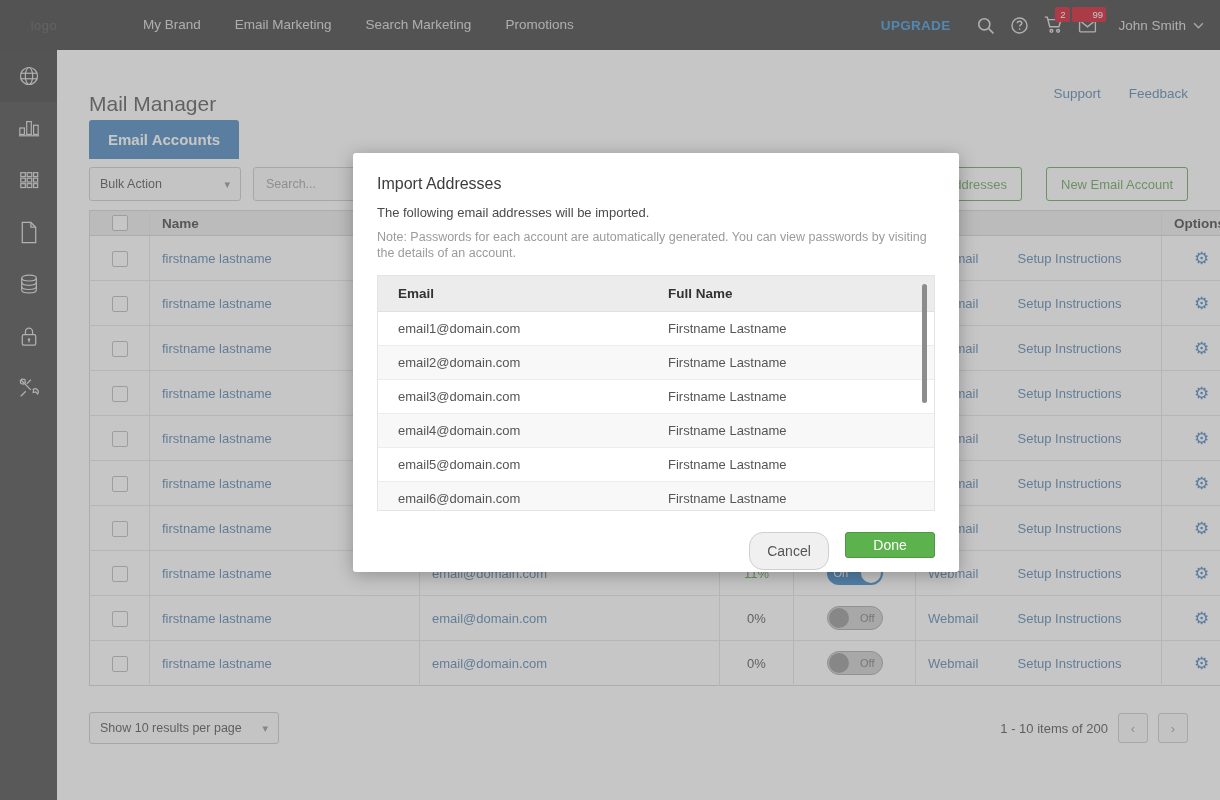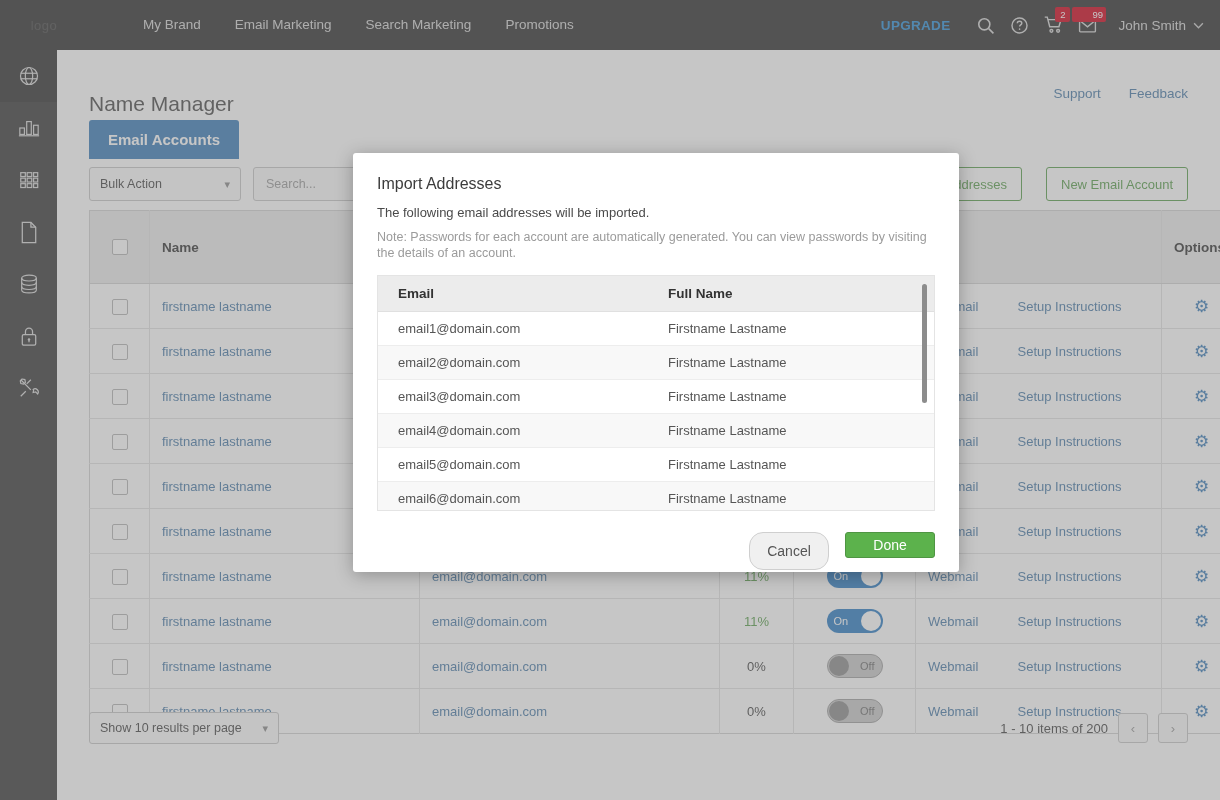--- a/index.html
+++ b/index.html
@@ -118,21 +118,21 @@
   #btn-new { right: 0; }
 
   
   .tbl {
     position: absolute; left: 32px; right: 32px; top: 160px;
     border: 1px solid #d2d2d2; border-collapse: collapse; width: 1099px;
     background: #fff; table-layout: fixed;
   }
   .tbl th {
     background: #ececec; font-size: 13.5px; color: #333; text-align: left;
-    padding: 28px 12px; font-weight: bold; border-bottom: 1px solid #d2d2d2;
+    padding: 4px 12px; font-weight: bold; border-bottom: 1px solid #d2d2d2;
   }
   .tbl td {
     padding: 0 12px; height: 45px; font-size: 13px; border-bottom: 1px solid #e2e2e2;
     color: #444; vertical-align: middle;
   }
   .tbl tr:last-child td { border-bottom: none; }
   .c-chk { width: 60px; text-align: center; }
   .c-name { width: 270px; }
   .c-email { width: 300px; }
   .c-pct { width: 74px; text-align: center; }
@@ -350,21 +350,21 @@
       <svg width="22" height="22" viewBox="0 0 24 24" fill="none" stroke="#d8d8d8" stroke-width="1.3">
         <path d="M3 3l11 11M14 3l-4.5 4.5M3 21l5.5-5.5"></path>
         <path d="M16.5 13.5a3.6 3.6 0 0 1 5 5l-2.2-2.2-2.8.6.6-2.8z"></path>
         <path d="M4.5 2.2l3 .6.6 3-2 2-3-.6-.6-3z"></path>
       </svg>
     </div>
   </div>
 
   <div class="page">
     <div class="page-inner">
-      <h1 class="page-title">Name Manager</h1>
+      <h1 class="page-title">Mail Manager</h1>
 
       <div class="head-links">
         <span class="head-link">Support</span>
         <span class="head-link">Feedback</span>
       </div>
 
       <div class="tabs">
         <div class="tab active">Email Accounts</div>
       </div>
 

